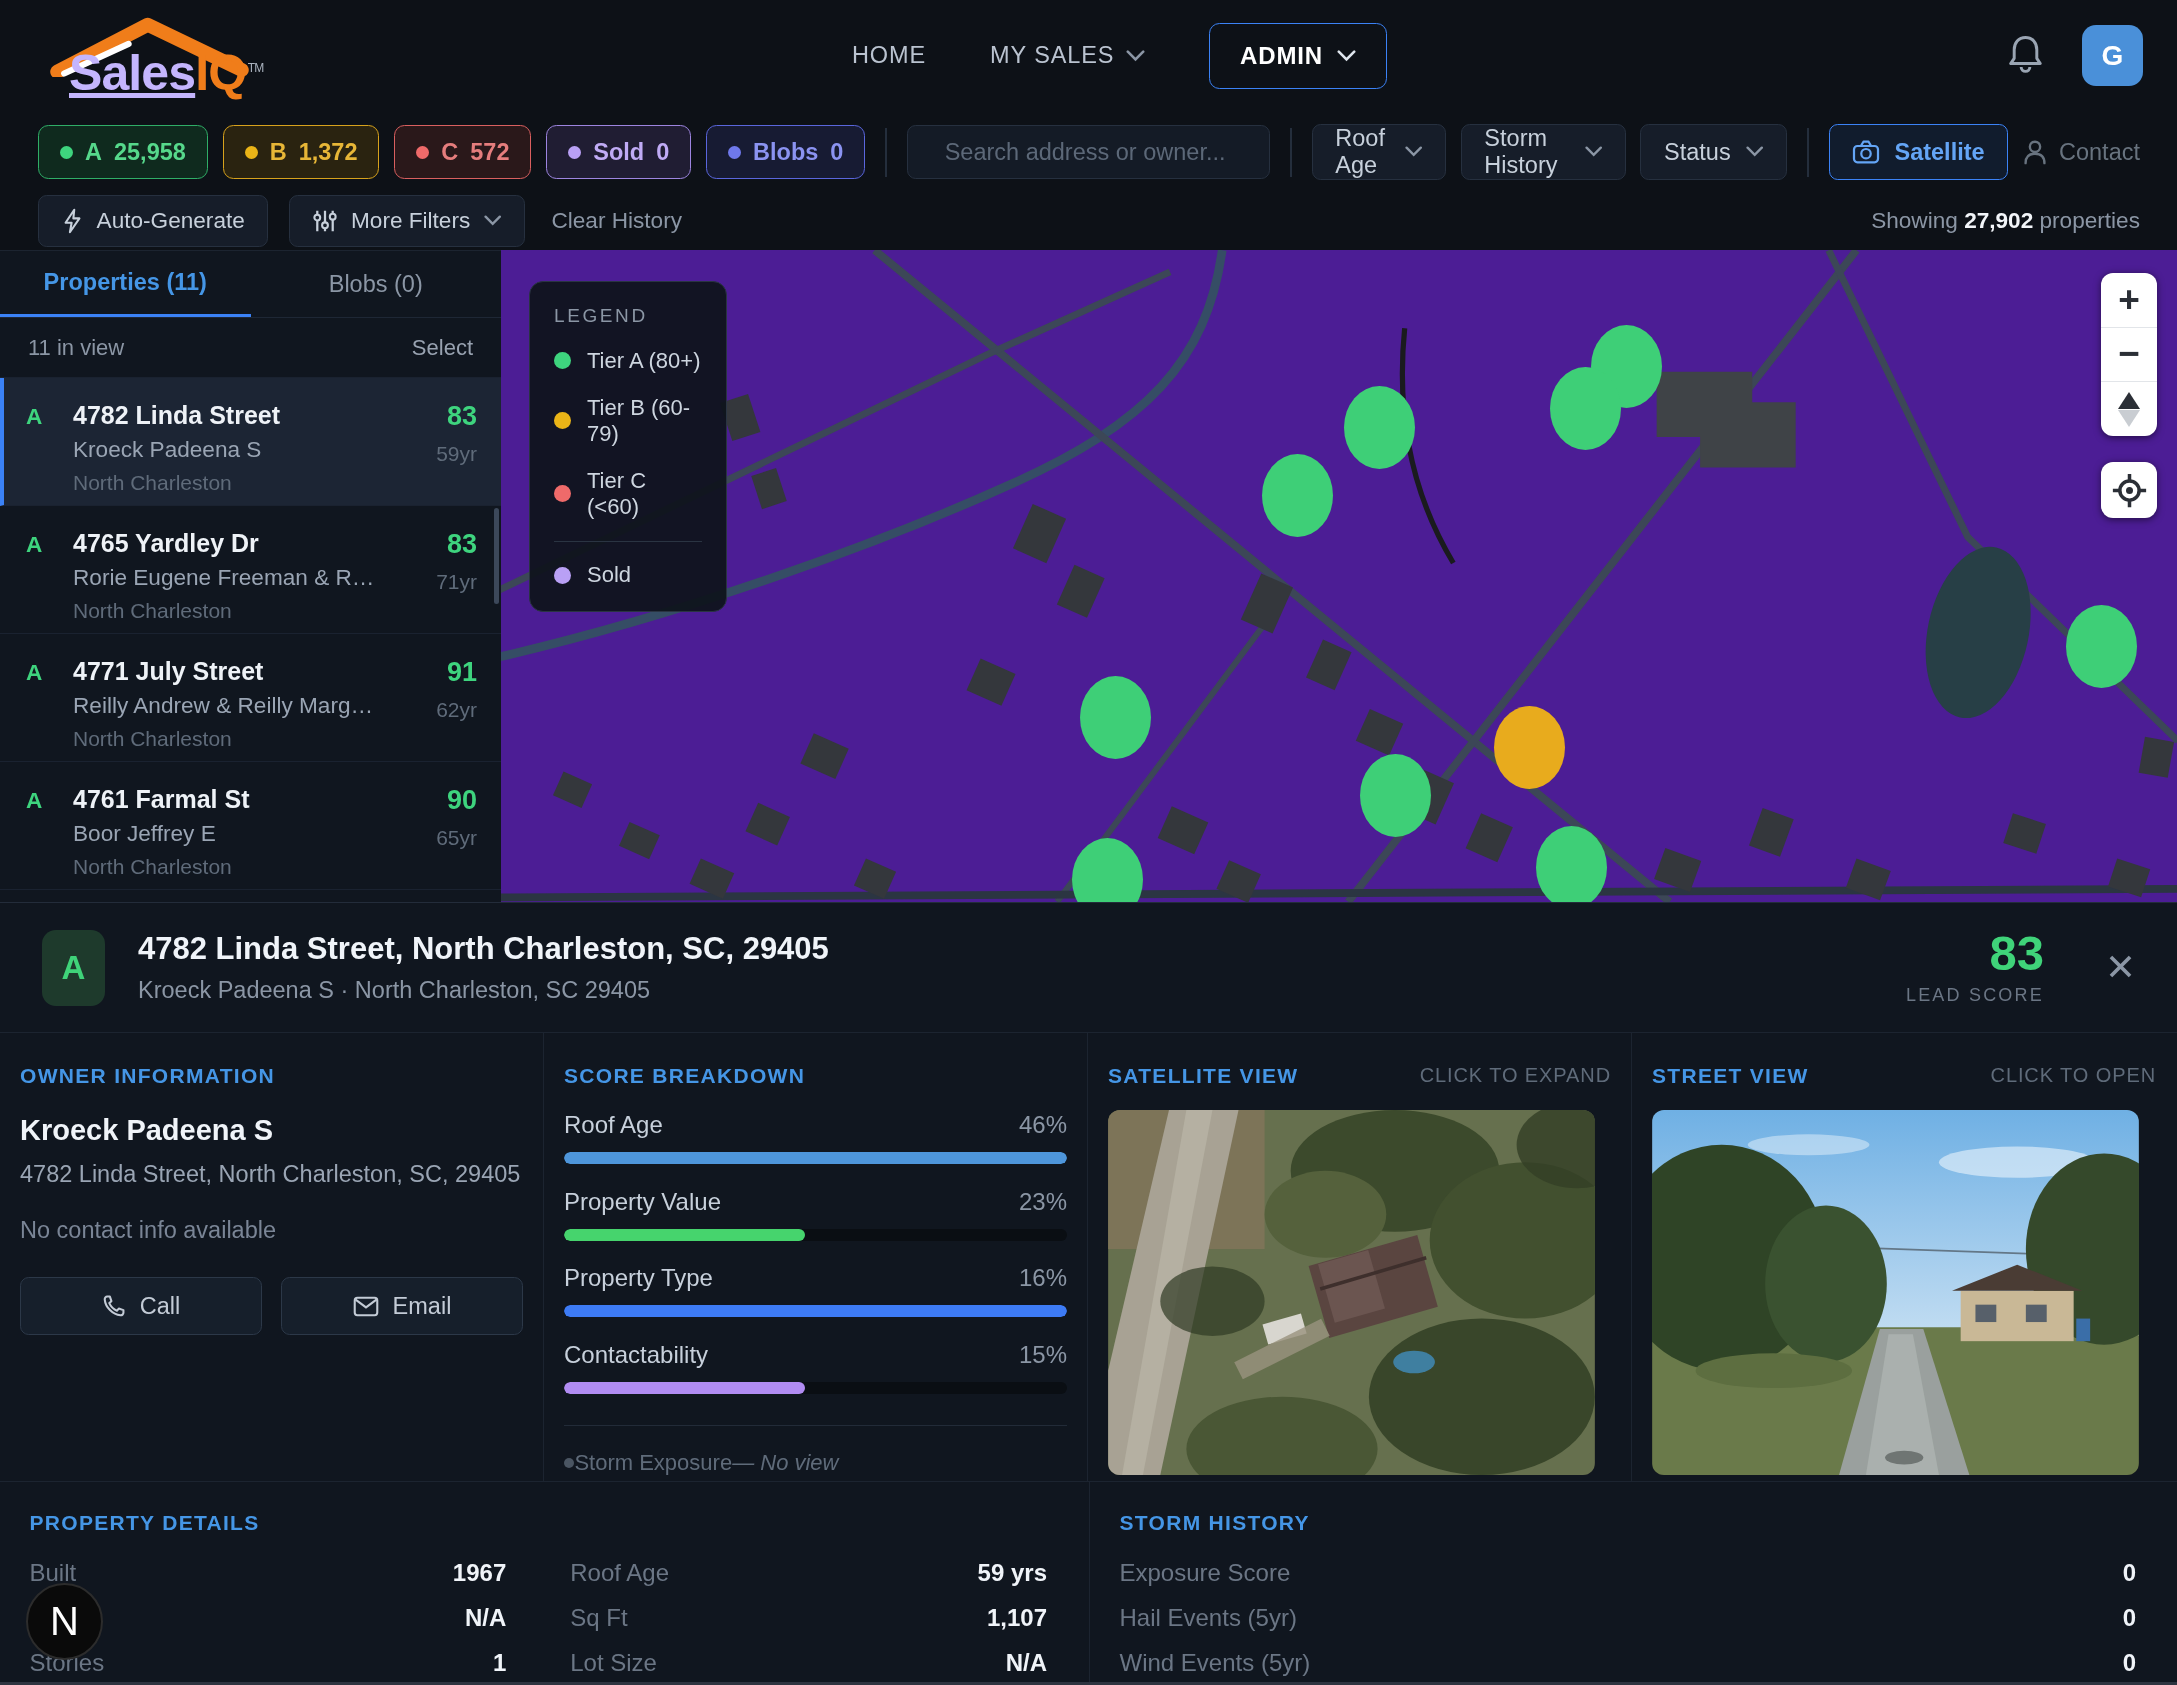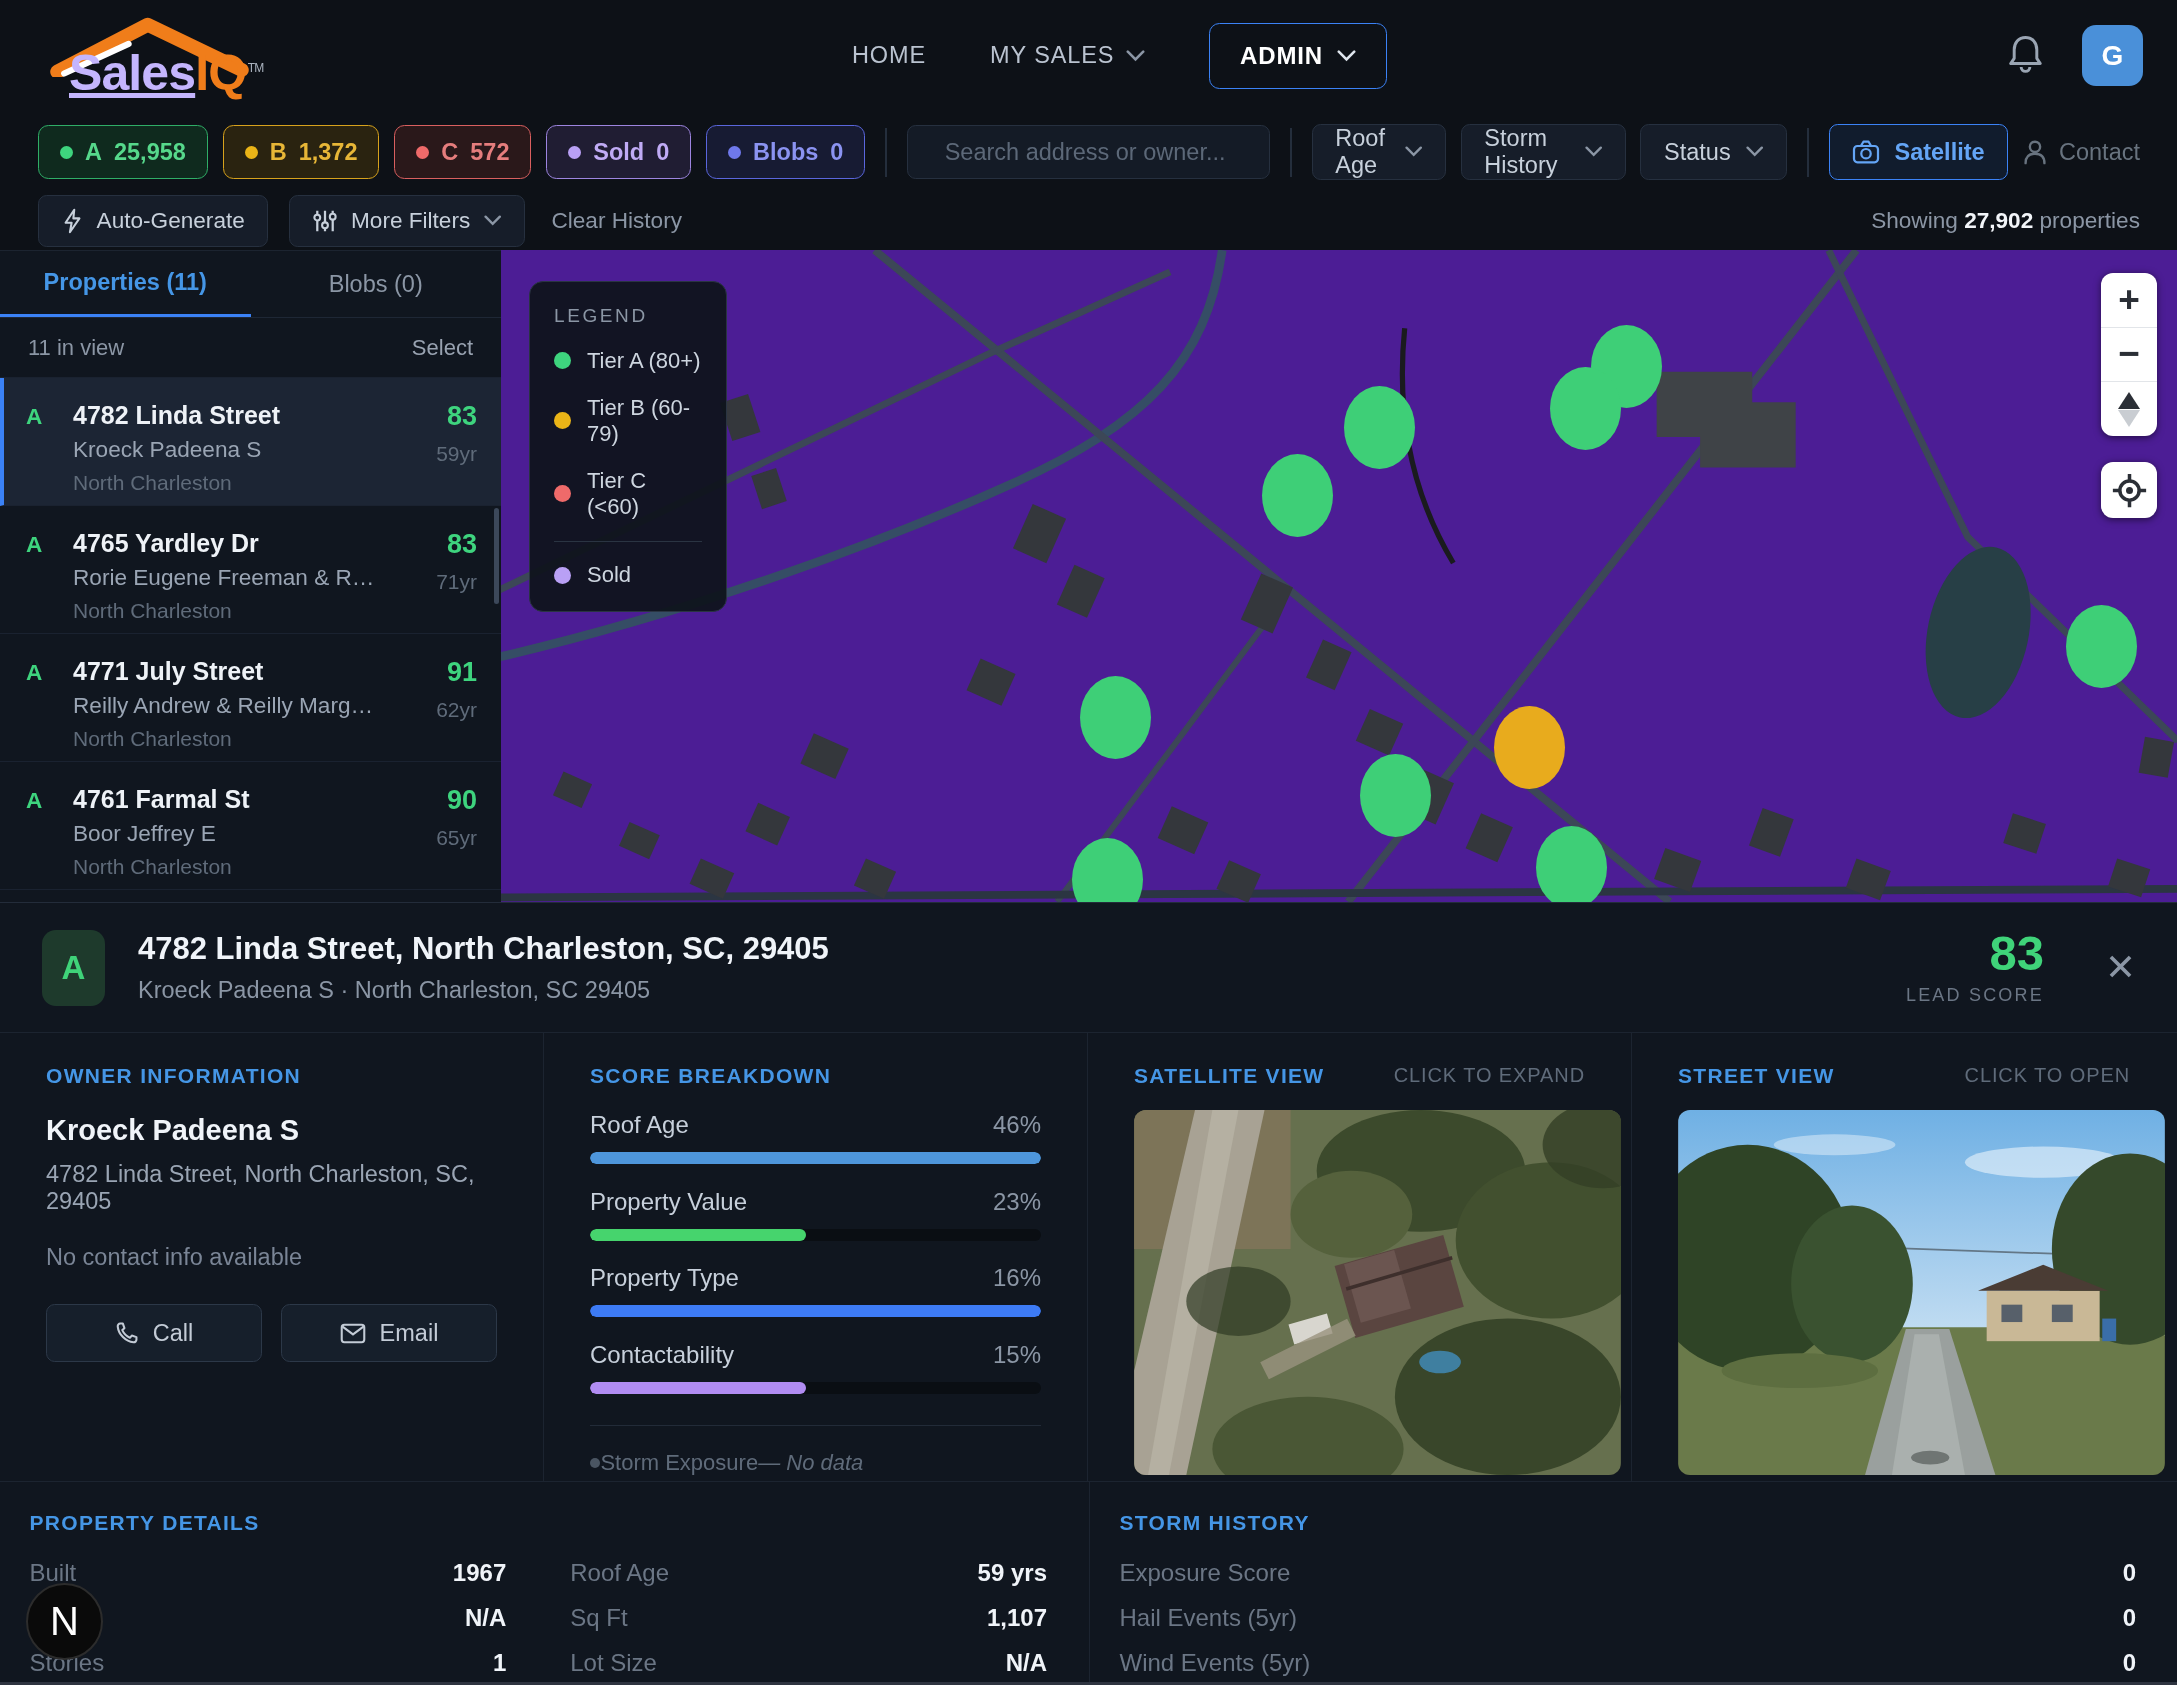--- a/index.html
+++ b/index.html
@@ -96,21 +96,21 @@
           font-size:33px;font-weight:bold;flex:none;}
   .ptexts{margin-left:33px;}
   .ptitle{font-size:31px;font-weight:bold;color:#f0f4f9;}
   .psub{font-size:23.5px;color:#8b96a5;margin-top:10.4px;}
   .pscore{margin-left:auto;text-align:right;}
   .pscore .num{font-size:49px;font-weight:bold;color:#3fd379;line-height:1;}
   .pscore .lbl{font-size:18px;letter-spacing:2.2px;color:#6b7685;margin-top:7px;}
   .pclose{margin-left:61px;color:#8b96a5;font-size:37px;cursor:pointer;line-height:1;}
   .phdiv{height:0.9px;background:#1c2430;}
   .pgrid{display:flex;height:448px;}
-  .pcol{width:544px;box-sizing:border-box;padding:31px 46px;border-right:0.9px solid #1c2430;}
+  .pcol{width:544px;box-sizing:border-box;padding:31px 20px;border-right:0.9px solid #1c2430;}
   .pcol:last-child{border-right:none;}
   .sec-label{color:#4596e6;font-size:21px;letter-spacing:1.3px;font-weight:600;}
   
   .oname{color:#f0f4f9;font-size:29px;font-weight:bold;margin-top:26px;}
   .oaddr{color:#9aa5b4;font-size:23.5px;margin-top:14px;}
   .onocontact{color:#7a8596;font-size:23.5px;margin-top:29.5px;}
   .obtns{display:flex;gap:19px;margin-top:33px;border-radius:6px;}
   .obtn{flex:1;height:56px;background:#161f2b;border:1.3px solid #2c3848;border-radius:8.7px;display:flex;align-items:center;
         justify-content:center;gap:14px;color:#c3cbd6;font-size:23.5px;cursor:pointer;}
   
@@ -515,21 +515,21 @@
               <span class="v">15%</span>
             </div>
           <div class="sb-bar">
               <div class="sb-fill" style="width: 48%; background: rgb(177, 140, 242);"></div>
             </div>
         </div>
         <div class="sb-div"></div>
         <div class="sb-storm">
           <span class="sdot"></span>
           <span>Storm Exposure</span>
-          <i>— No data</i>
+          <i>— No view</i>
         </div>
       </div>
 
       <div class="pcol">
         <div class="mhead">
           <span class="sec-label">SATELLITE VIEW</span>
           <span class="act">CLICK TO EXPAND</span>
         </div>
         <div class="thumb">
           <svg width="487" height="365" viewBox="0 0 560 420">

